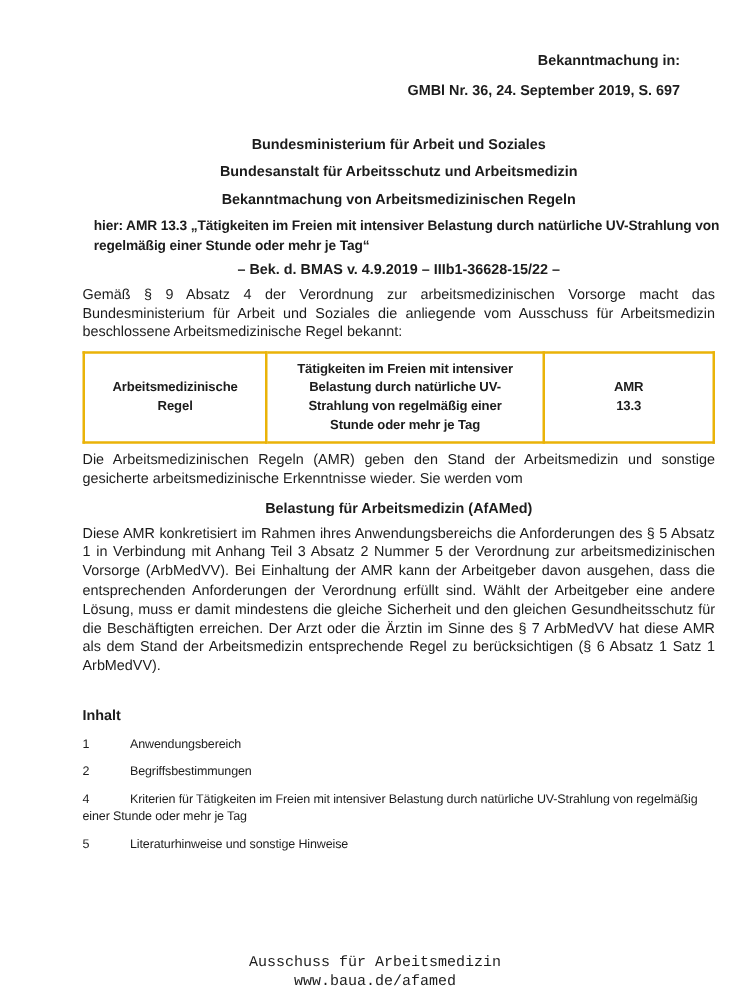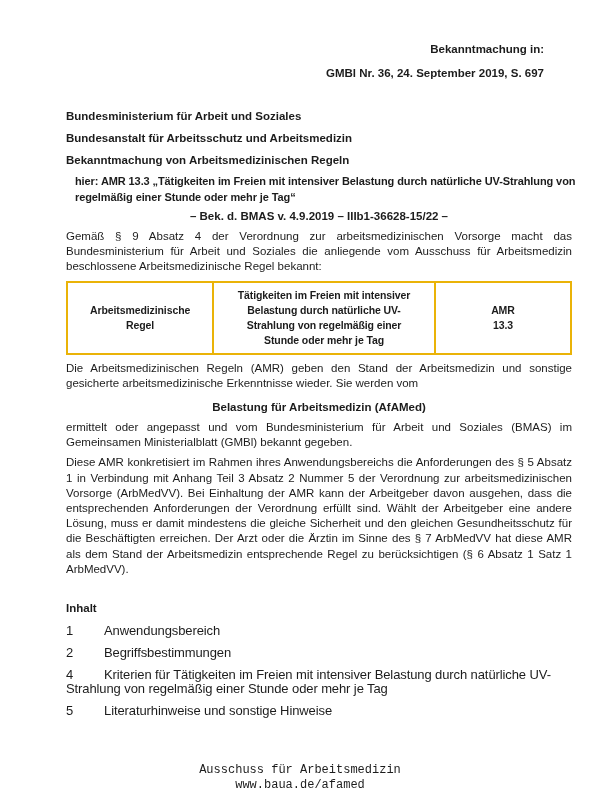--- a/index.html
+++ b/index.html
@@ -20,21 +20,21 @@
     margin-top:37px;
     text-align:right;
     padding-right:28px;
     font-weight:bold;
     font-size:11.5px;
     line-height:24px;
   }
 
   .headings { margin-top:20px; }
   .h-center {
-    text-align:left;
+    text-align:center;
     font-weight:bold;
     line-height:22px;
     font-size:11.5px;
   }
   .subject {
     margin-top:3px;
     padding-left:9px;
     margin-right:-6px;
     text-align:left;
     font-weight:bold;
@@ -87,21 +87,21 @@
   }
 
   .toc-title {
     margin-top:24px;
     margin-bottom:8px;
     font-weight:bold;
     line-height:15px;
   }
   .toc-item {
     margin-bottom:8px;
-    font-size:13px;
+    font-size:10px;
     letter-spacing:-0.1px;
     line-height:14px;
   }
   .toc-num { display:inline-block; width:38px; }
 
   .footer {
     position:absolute;
     left:0; right:0; bottom:7px;
     text-align:center;
     font-size:12px;
@@ -142,21 +142,20 @@
           <td class="col-3">AMR
 13.3</td>
         </tr>
       </tbody>
     </table>
 
     <p class="body-par par-gap">Die Arbeitsmedizinischen Regeln (AMR) geben den Stand der Arbeitsmedizin und sonstige gesicherte arbeitsmedizinische Erkenntnisse wieder. Sie werden vom</p>
 
     <div class="committee-line">Belastung für Arbeitsmedizin (AfAMed)</div>
 
-    <p class="body-par">ermittelt oder angepasst und vom Bundesministerium für Arbeit und Soziales (BMAS) im Gemeinsamen Ministerialblatt (GMBl) bekannt gegeben.</p>
 
     <p class="body-par">Diese AMR konkretisiert im Rahmen ihres Anwendungsbereichs die Anforderungen des § 5 Absatz 1 in Verbindung mit Anhang Teil 3 Absatz 2 Nummer 5 der Verordnung zur arbeitsmedizinischen Vorsorge (ArbMedVV). Bei Einhaltung der AMR kann der Arbeitgeber davon ausgehen, dass die entsprechenden Anforderungen der Verordnung erfüllt sind. Wählt der Arbeitgeber eine andere Lösung, muss er damit mindestens die gleiche Sicherheit und den gleichen Gesundheitsschutz für die Beschäftigten erreichen. Der Arzt oder die Ärztin im Sinne des § 7 ArbMedVV hat diese AMR als dem Stand der Arbeitsmedizin entsprechende Regel zu berücksichtigen (§ 6 Absatz 1 Satz 1 ArbMedVV).</p>
 
     <div class="toc-title">Inhalt</div>
 
     <div class="toc-item">
       <span class="toc-num">1</span><span>Anwendungsbereich</span>
     </div>
     <div class="toc-item">
       <span class="toc-num">2</span><span>Begriffsbestimmungen</span>

